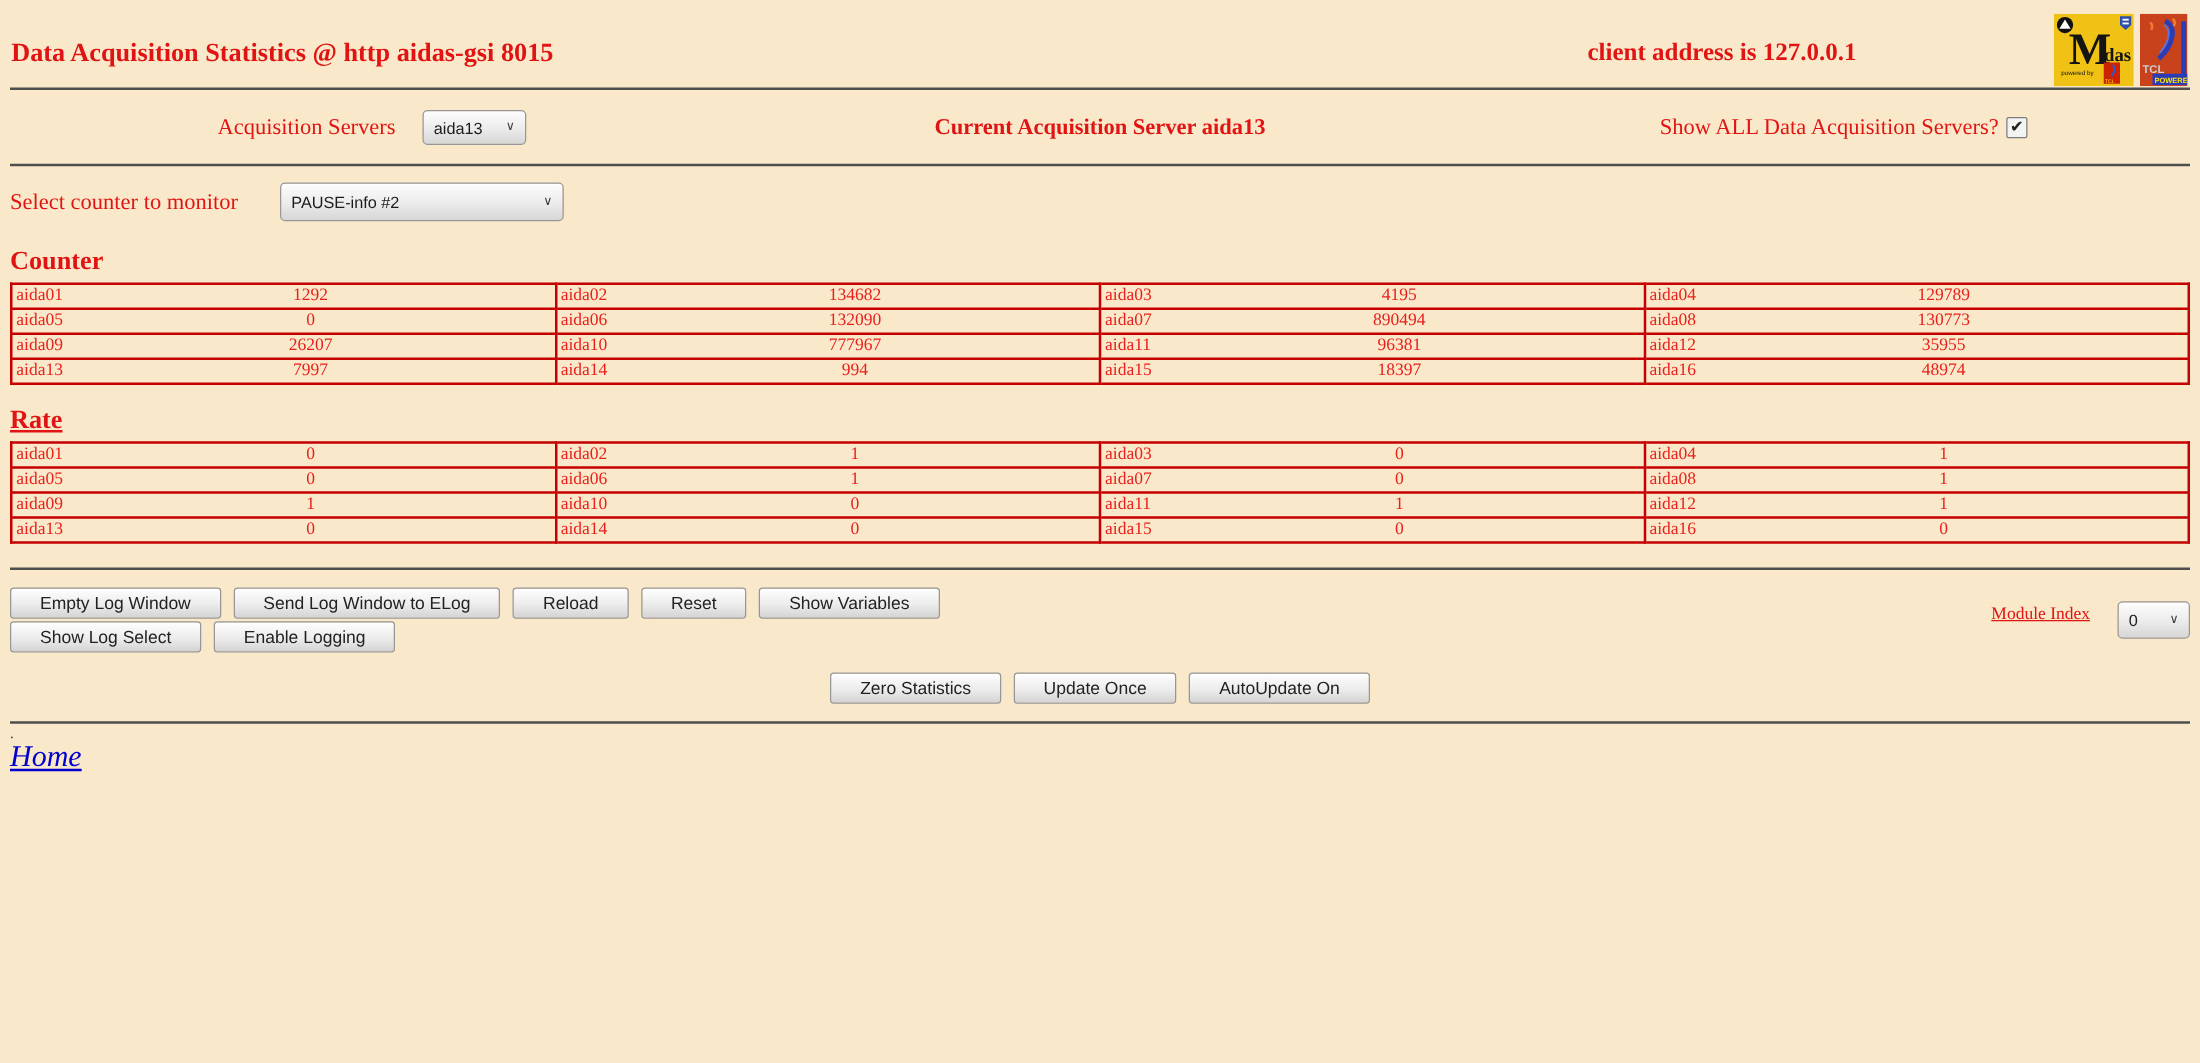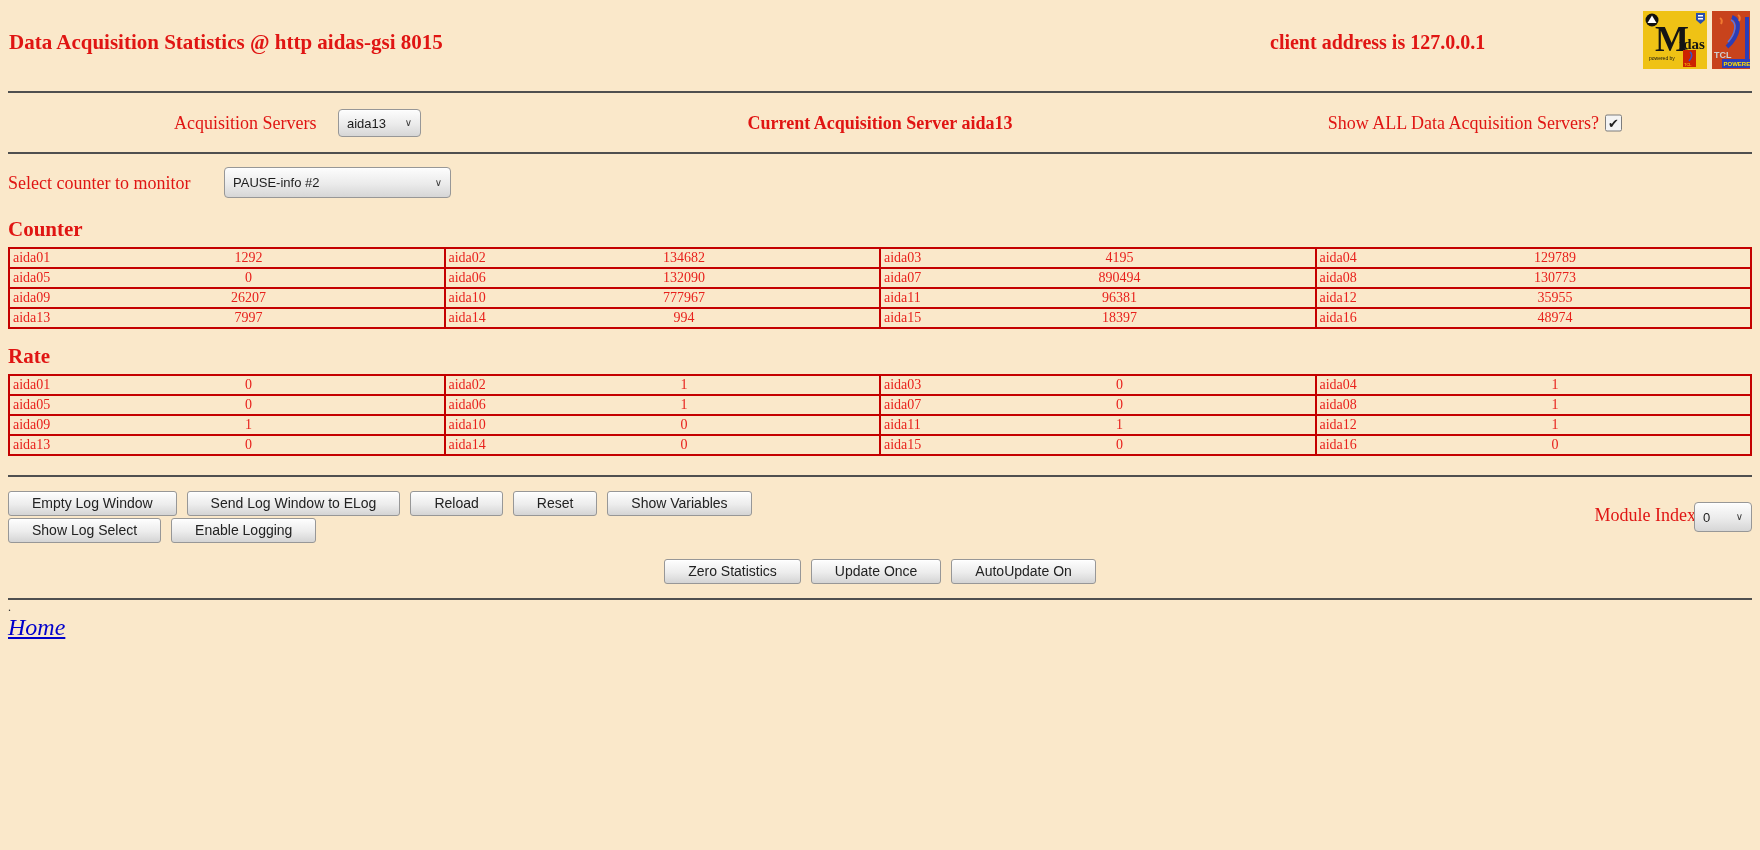--- a/index.html
+++ b/index.html
@@ -6,21 +6,21 @@
   body{
     width:1760px;height:850px;overflow:hidden;
     background:#fae8ca;
     font-family:"Liberation Serif",serif;
   }
   #page{width:1744px;margin:0 8px;position:relative;}
   .red{color:#e01513;}
   hr.rule{border:none;height:2px;background:#4f4f4f;margin:0;}
 
   
-  #header{position:relative;height:91px;}
+  #header{position:relative;height:70px;}
   #page-title{position:absolute;left:1px;top:30px;font-size:21px;font-weight:bold;white-space:nowrap;}
   #client-address{position:absolute;left:1262px;top:31px;font-size:20px;font-weight:bold;white-space:nowrap;}
   #logos{position:absolute;right:2px;top:11px;display:flex;}
   #logos svg{display:block;}
   #midas-logo{margin-right:5px;}
 
   
   #acq-row{position:relative;height:59px;}
   .vcenter{position:absolute;transform:translateY(-50%);}
   #acq-label{left:166px;top:30px;font-size:18px;white-space:nowrap;}
@@ -46,41 +46,41 @@
     border-radius:2px;display:inline-flex;align-items:center;justify-content:center;
     font-size:13px;color:#222;font-family:"DejaVu Sans",sans-serif;line-height:1;
   }
 
   
   #monitor-row{position:relative;height:57px;}
   #monitor-label{left:0;top:29px;font-size:18px;white-space:nowrap;}
 
   
   h2.tbl-head{font-size:21px;font-weight:bold;margin:6px 0 5px 0;color:#e01513;}
-  h2#rate-heading{margin-top:15px;}
+  h2#rate-heading{margin-top:15px;text-decoration:underline;}
   table.dtable{width:100%;border-collapse:collapse;table-layout:fixed;}
   table.dtable td{border:2px solid #c40000;padding:0;height:17px;overflow:hidden;white-space:nowrap;}
   .nm{display:inline-block;width:11%;padding-left:3px;box-sizing:border-box;font-size:14px;line-height:17px;color:#e8211c;vertical-align:top;}
   .vl{display:inline-block;width:88%;text-align:center;font-size:14px;line-height:17px;color:#e8211c;vertical-align:top;}
 
   #hr3{margin-top:19px;}
 
   
   .btn{
     display:inline-block;box-sizing:border-box;height:25px;
     padding:3px 23px;margin-right:6px;
     font-family:"Liberation Sans",sans-serif;font-size:14px;line-height:17px;color:#222;
     background:linear-gradient(#fefefe,#ececec 55%,#d4d4d4);
     border:1px solid #979797;border-radius:3px;text-align:center;white-space:nowrap;
     box-shadow:0 1px 0 rgba(255,255,255,.7) inset;
   }
   #btn-sec{position:relative;height:72px;}
   #btn-row1{position:absolute;left:0;top:14px;}
   #btn-row2{position:absolute;left:0;top:41px;}
-  #module-index-label{position:absolute;right:56px;top:28px;font-size:18px;white-space:nowrap;}
+  #module-index-label{position:absolute;right:80px;top:28px;font-size:14px;white-space:nowrap;text-decoration:underline;}
   #center-row{text-align:center;margin-top:10px;}
   #center-row .btn{margin:0 3px;}
 
   #last-updated{text-align:right;font-size:19px;margin-top:15px;padding-right:2px;}
   #hr4{margin-top:14px;}
   #dot-line{font-size:12px;color:#333;line-height:8px;margin-top:3px;}
   #home-link{display:inline-block;margin-top:3px;font-size:24px;color:#0000cc;text-decoration:underline;cursor:pointer;font-style:italic;}
 </style>
 </head>
 <body>

